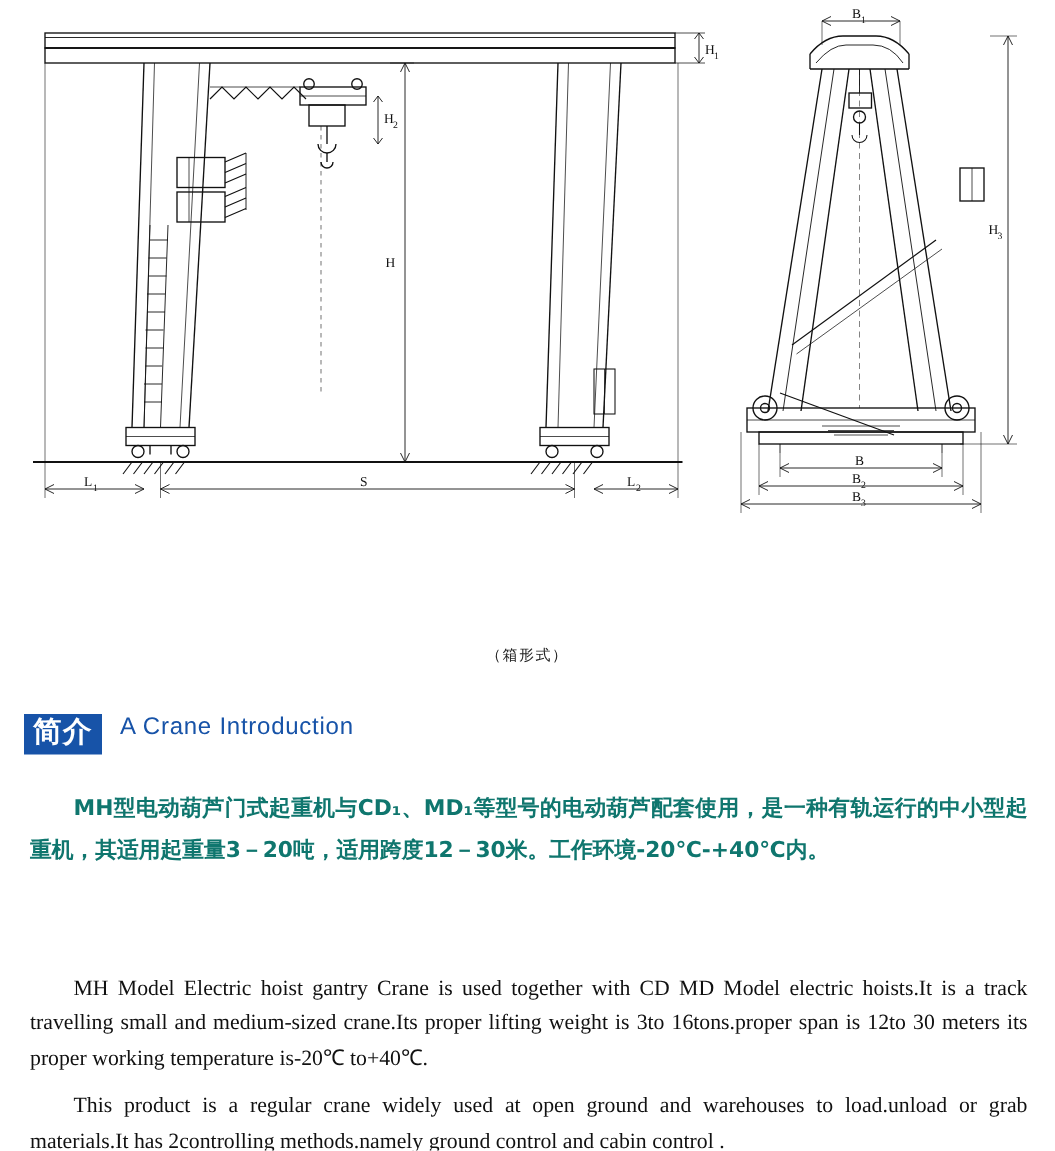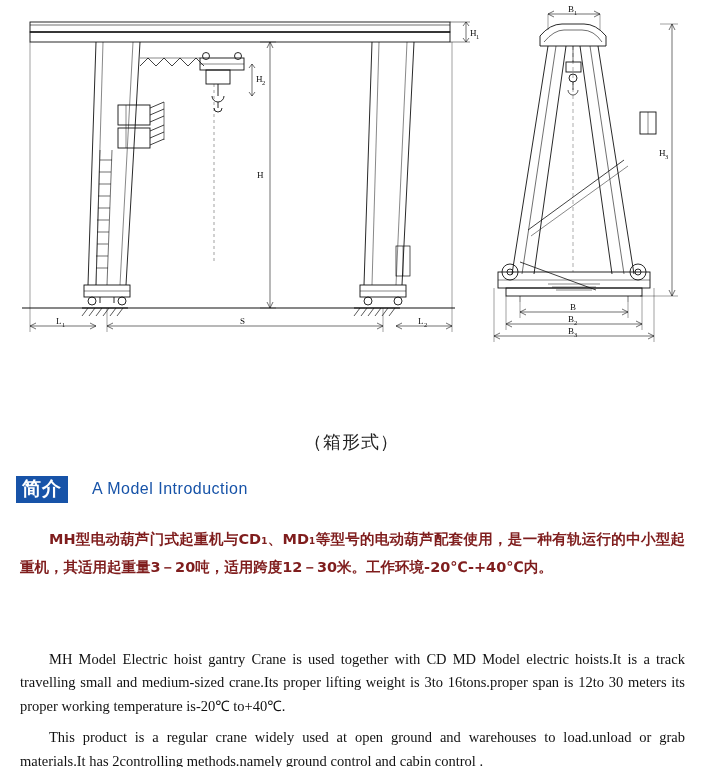--- a/index.html
+++ b/index.html
@@ -33,34 +33,34 @@
     display: block;
   }
 
   
   .caption {
     position: absolute;
     top: 430px;
     left: 0;
     width: 703px;
     text-align: center;
-    font-size: 18px;
+    font-size: 10px;
     font-family: "DejaVu Sans", sans-serif;
     color: #222;
     letter-spacing: 1px;
   }
 
   
   .section-head {
     position: absolute;
     top: 476px;
     left: 16px;
     display: flex;
-    align-items: center;
-    gap: 24px;
+    align-items: flex-start;
+    gap: 12px;
   }
   .section-head .cn {
     background: #1753a8;
     color: #ffffff;
     font-family: "DejaVu Sans", sans-serif;
     font-size: 19px;
     font-weight: bold;
     padding: 2px 6px 3px 6px;
     line-height: 1.15;
     letter-spacing: 1px;
@@ -74,21 +74,21 @@
 
   
   .body-cn {
     position: absolute;
     top: 525px;
     left: 20px;
     width: 665px;
     font-family: "DejaVu Sans", sans-serif;
     font-size: 14.5px;
     line-height: 1.95;
-    color: #7f1d1d;
+    color: #0f766e;
     text-align: justify;
     font-weight: bold;
   }
   .body-cn p {
     margin: 0;
     text-indent: 2em;
   }
 
   .body-en {
     position: absolute;
@@ -338,21 +338,21 @@
         <text class="lbl" x="568" y="334">B</text>
         <text class="lbl lbl-sub" x="574" y="337">3</text>
       </g>
     </svg>
   </div>
 
   <div class="caption">（箱形式）</div>
 
   <div class="section-head">
     <span class="cn">简介</span>
-    <span class="en">A Model Introduction</span>
+    <span class="en">A Crane Introduction</span>
   </div>
 
   <div class="body-cn">
     <p>MH型电动葫芦门式起重机与CD₁、MD₁等型号的电动葫芦配套使用，是一种有轨运行的中小型起重机，其适用起重量3－20吨，适用跨度12－30米。工作环境-20℃-+40℃内。</p>
   </div>
 
   <div class="body-en">
     <p>MH Model Electric hoist gantry Crane is used together with CD MD Model electric hoists.It is a track travelling small and medium-sized crane.Its proper lifting weight is 3to 16tons.proper span  is 12to 30 meters its proper working temperature is-20℃ to+40℃.</p>
     <p>This product is a regular crane widely used at open ground and warehouses to load.unload or grab materials.It has 2controlling methods.namely ground control and cabin control .</p>
   </div>

